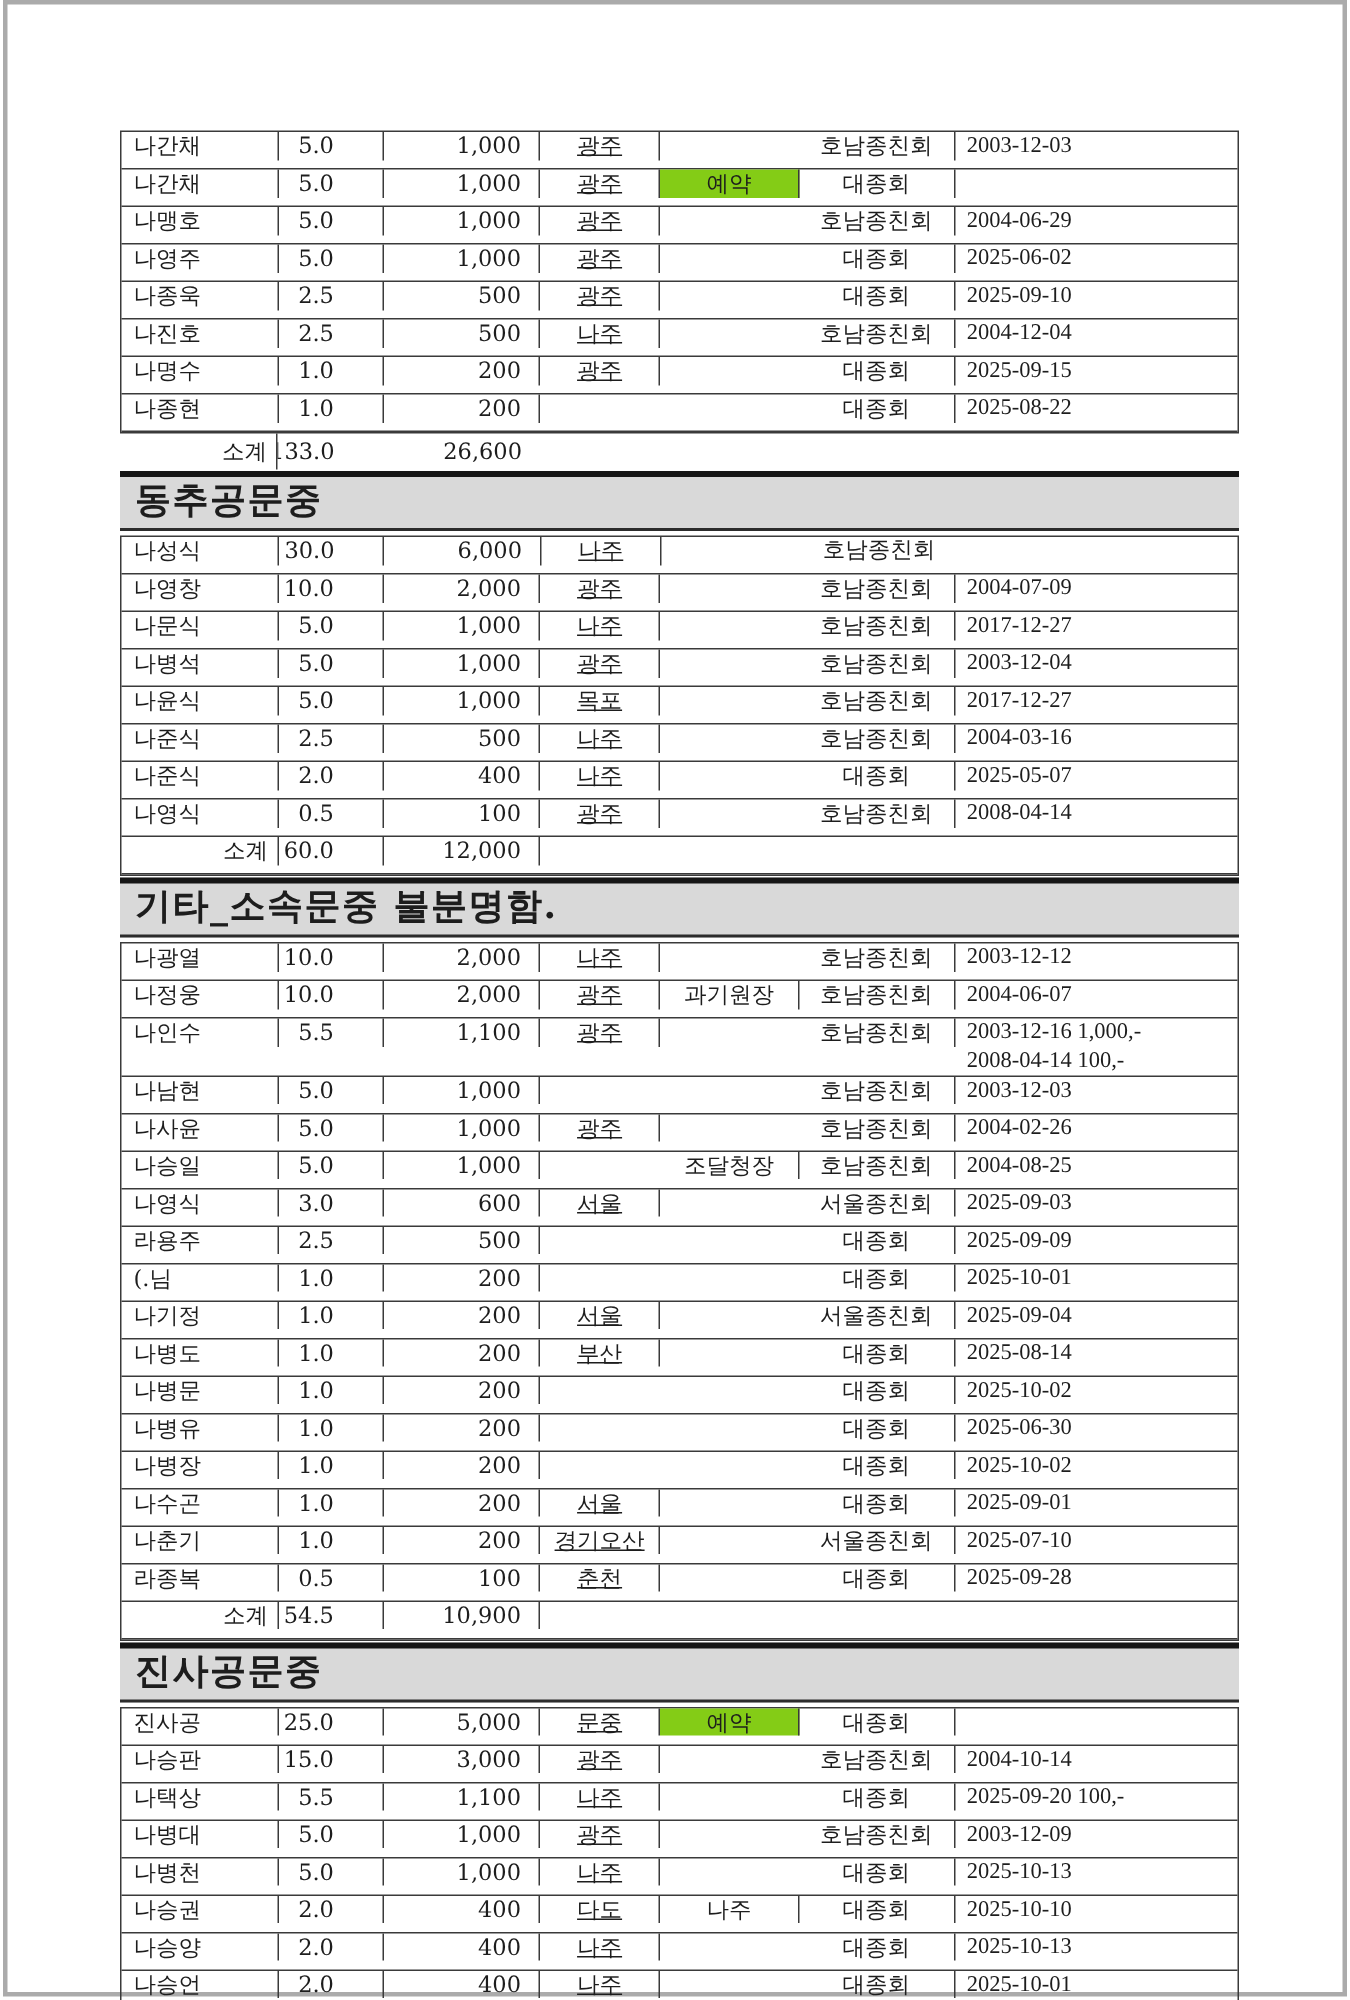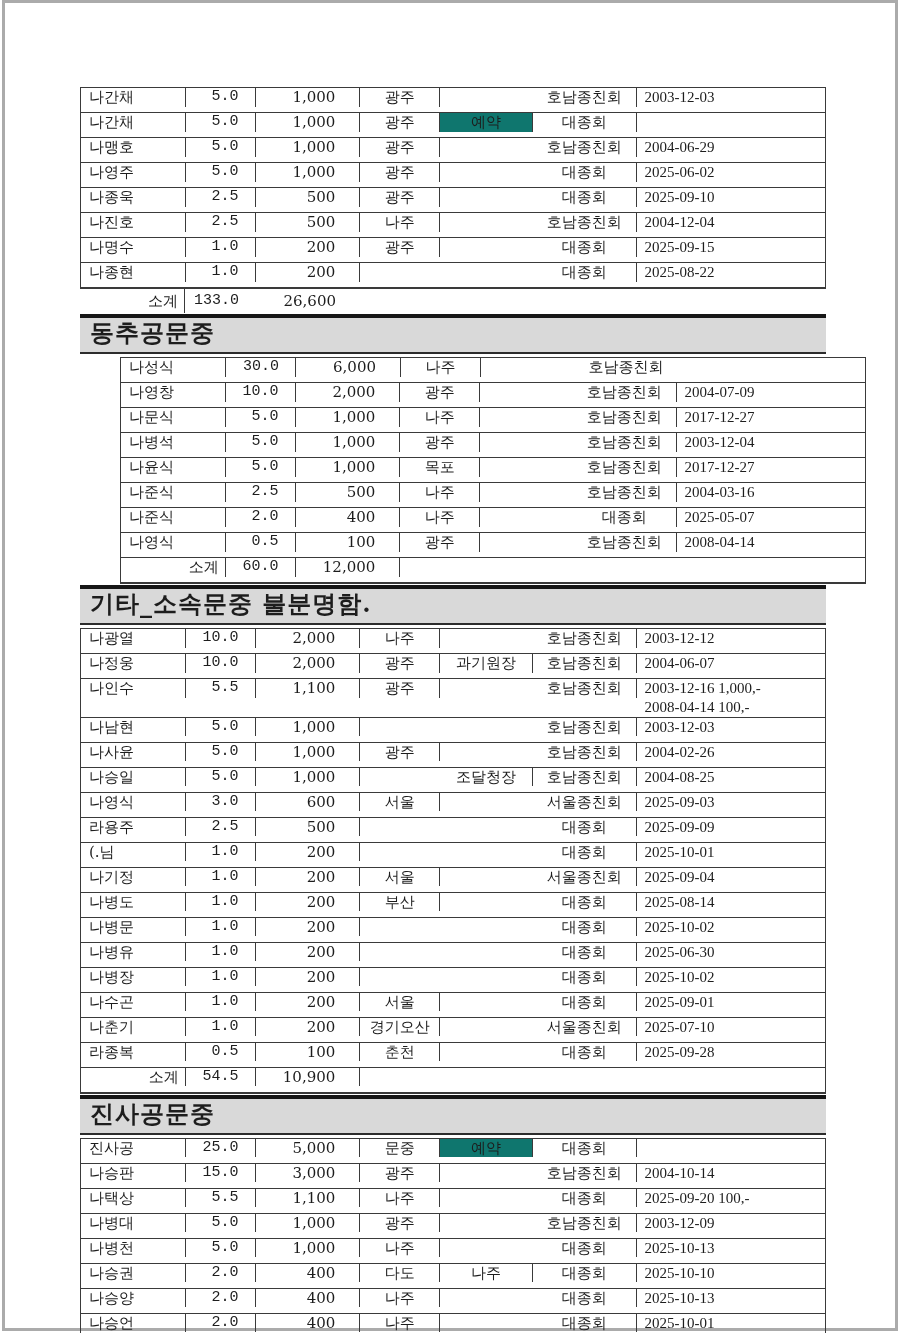--- a/index.html
+++ b/index.html
@@ -53,27 +53,27 @@
     border-right: 1px solid #3a3a3a;
     display: flex;
     align-items: center;
     font-size: 15px;
     line-height: 1.25;
     overflow: hidden;
     white-space: pre-line;
   }
   .td:last-child { border-right: none; font-family: Liberation Serif, serif; }
   .c-name   { width: 105px; padding-left: 8px; }
-  .c-share  { width: 70px;  justify-content: flex-end; padding-right: 16px; font-family: Liberation Mono, monospace; }
-  .c-amount { width: 105px; justify-content: flex-end; padding-right: 24px; }
-  .c-region { width: 80px;  justify-content: center; }
+  .c-share  { width: 70px;  justify-content: flex-end; padding-right: 32px; }
+  .c-amount { width: 105px; justify-content: flex-end; padding-right: 12px; }
+  .c-region { width: 80px;  justify-content: center; text-decoration: underline; }
   .c-note   { width: 93px;  justify-content: center; }
   .c-org    { width: 104px; justify-content: center; }
   .c-date   { width: 189px; padding-left: 8px; }
-  .shaded   { background: #0f766e; }
+  .shaded   { background: #84cc16; }
   
   .subtotal-plain {
     display: flex;
     align-items: stretch;
     width: 746px;
     min-height: 24px;
     box-sizing: border-box;
   }
   .subtotal-plain .td { border-right: none; }
   .subtotal-plain .c-name {
@@ -171,21 +171,21 @@
     <div class="td c-share">133.0</div>
     <div class="td c-amount">26,600</div>
     <div class="td c-region"></div>
     <div class="td c-note"></div>
     <div class="td c-org"></div>
     <div class="td c-date"></div>
   </div>
   <div class="section-header">
     <span>동추공문중</span>
   </div>
-<div class="tbl" style="border-bottom: 1px solid rgb(58, 58, 58); margin-left: 40px;">
+<div class="tbl" style="border-bottom: 1px solid rgb(58, 58, 58);">
       <div class="tr">
     <div class="td c-name">나성식</div>
     <div class="td c-share">30.0</div>
     <div class="td c-amount">6,000</div>
     <div class="td c-region">나주</div>
     <div class="td c-note"></div>
     <div class="td c-org">호남종친회</div>
   </div>
       <div class="tr">
     <div class="td c-name">나영창</div>

